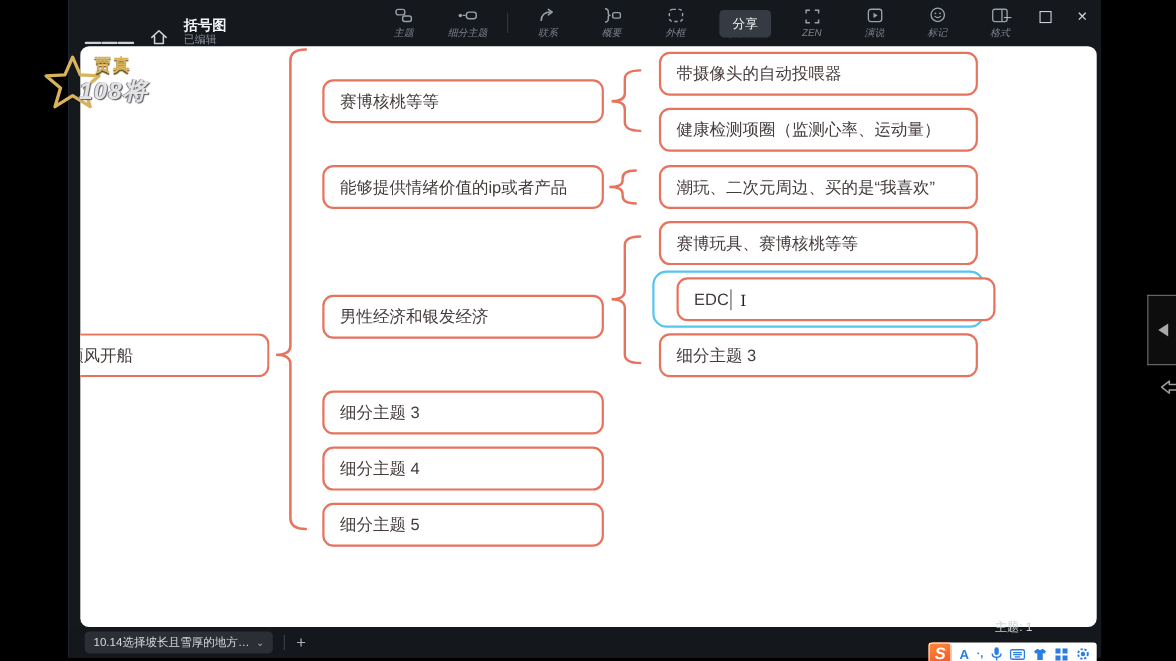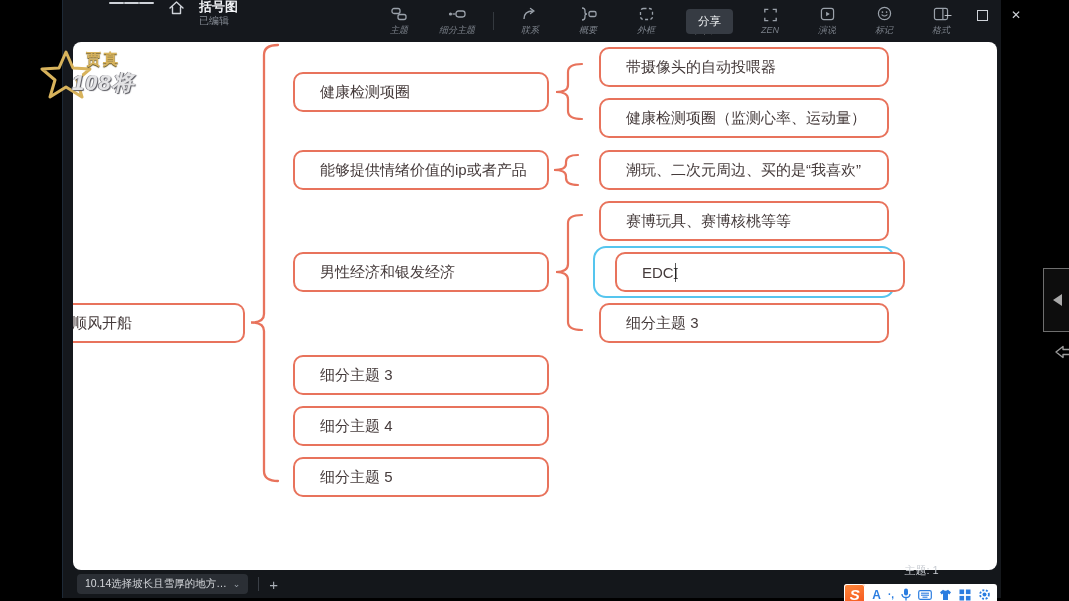--- a/index.html
+++ b/index.html
@@ -1,39 +1,39 @@
 <!DOCTYPE html>
 <html><head>
 <meta charset="utf-8">
 <style>
   html,body{margin:0;padding:0;background:#000;width:1069px;height:601px;overflow:hidden;
     font-family:"Liberation Sans","DejaVu Sans",sans-serif;-webkit-font-smoothing:antialiased;}
   
   #window{position:absolute;left:62px;top:0;width:938px;height:598px;background:#15181d;border-left:1px solid #1d2936;}
-  #titlebar{position:absolute;left:0;top:0;width:100%;height:42px;display:flex;align-items:flex-start;color:#e8eaee;margin-left:32px;}
+  #titlebar{position:absolute;left:0;top:0;width:100%;height:42px;display:flex;align-items:flex-end;color:#e8eaee;}
   .tb-icon{color:#b6bcc4;font-size:15px;margin-left:14px;cursor:pointer;display:flex;align-items:center;}
   .burger span{display:block;width:15px;height:1.6px;background:#cfd3d9;margin:2.2px 0;border-radius:1px;}
   #title-block{margin-left:14px;line-height:1.15;}
   #title-block .t{font-size:13px;font-weight:bold;color:#f1f3f6;}
   #title-block .s{font-size:10px;color:#868c95;}
   #main-tools{position:absolute;left:278px;top:0;height:42px;display:flex;align-items:center;gap:6px;}
   .tool{width:52px;display:flex;flex-direction:column;align-items:center;gap:2px;cursor:pointer;}
   .tool .ic{height:16px;display:flex;align-items:center;justify-content:center;color:#9aa1aa;}
   .tool .lb{font-size:9px;color:#7c828b;white-space:nowrap;font-style:italic;}
   .tool.bright .lb{color:#e6e9ed;}
   .vdiv{width:1px;height:18px;background:#34393f;margin:0 4px;}
   #right-tools{position:absolute;right:66px;top:0;height:42px;display:flex;align-items:center;gap:5px;}
   #share-btn{background:#363b43;color:#f0f2f4;font-size:11.5px;padding:5px 12px;border-radius:4px;cursor:pointer;margin-right:6px;}
   #win-controls{position:absolute;right:0;top:0;height:34px;display:flex;align-items:flex-start;}
   #win-controls .wc{width:34px;height:30px;display:flex;align-items:center;justify-content:center;color:#cfd3d9;font-size:12px;cursor:pointer;}
   #wc-max i{display:block;width:9px;height:9px;border:1.2px solid #cfd3d9;}
   
   #canvas{position:absolute;left:10px;top:42px;width:924px;height:528px;background:#fff;border-radius:8px;overflow:hidden;}
   .node{position:absolute;height:40px;border:2px solid #e8735c;border-radius:10px;background:#fff;
-        display:flex;align-items:center;padding:0 25px;box-sizing:border-box;font-size:15px;color:#453b3b;white-space:nowrap;}
+        display:flex;align-items:center;padding:0 14px;box-sizing:border-box;font-size:15px;color:#453b3b;white-space:nowrap;}
   .sel-ring{position:absolute;border:2px solid #55c5ee;border-radius:13px;background:#fff;box-sizing:border-box;}
   .caret{display:inline-block;width:1.5px;height:19px;background:#5a5a5a;margin-left:1px;vertical-align:middle;}
   #ibeam{position:absolute;font-family:"DejaVu Serif",serif;font-size:14px;color:#222;}
   #braces{position:absolute;left:0;top:0;pointer-events:none;}
   
   #watermark{position:absolute;left:40px;top:48px;width:120px;height:70px;z-index:30;pointer-events:none;text-align:center;}
   #wm-star{position:absolute;left:0;top:2px;}
   #wm-l1{position:absolute;left:46px;top:2px;font-size:15px;font-weight:bold;color:#d8b35c;text-shadow:0 1px 1px #5c4a14;letter-spacing:2px;}
   #wm-l2{position:absolute;left:32px;top:20px;font-size:22px;font-weight:bold;font-style:italic;color:#e3e3e5;
          text-shadow:-1px 0 #8a8a90,1px 1px 1px #55555c,0 -1px #fff;letter-spacing:1px;}
@@ -191,26 +191,26 @@
       <path d="M505 113 Q493 113 493 120 L493 122 Q493 128 481 128 Q493 128 493 134 L493 136 Q493 143 505 143" fill="none" stroke="#e8735c" stroke-width="2.2" stroke-linecap="round"></path>
 
       <path d="M509 173 Q495 173 495 181 L495 222 Q495 230 483 230 Q495 230 495 238 L495 280 Q495 288 509 288" fill="none" stroke="#e8735c" stroke-width="2.2" stroke-linecap="round"></path>
     </svg>
 
     <div class="node" style="left:-26px;top:261px;width:198px;border-radius:0 10px 10px 0;border-left:none;">
       <span>顺风开船</span>
     </div>
 
     <div class="node" style="left:220px;top:30px;width:256px">
-        <span>健康检测项圈</span>
+        <span>赛博核桃等等</span>
       </div>
     <div class="node" style="left:220px;top:108px;width:256px">
         <span>能够提供情绪价值的ip或者产品</span>
       </div>
-    <div class="node" style="left:220px;top:210px;width:256px">
+    <div class="node" style="left:220px;top:226px;width:256px">
         <span>男性经济和银发经济</span>
       </div>
     <div class="node" style="left:220px;top:313px;width:256px">
         <span>细分主题 3</span>
       </div>
     <div class="node" style="left:220px;top:364px;width:256px">
         <span>细分主题 4</span>
       </div>
     <div class="node" style="left:220px;top:415px;width:256px">
         <span>细分主题 5</span>

